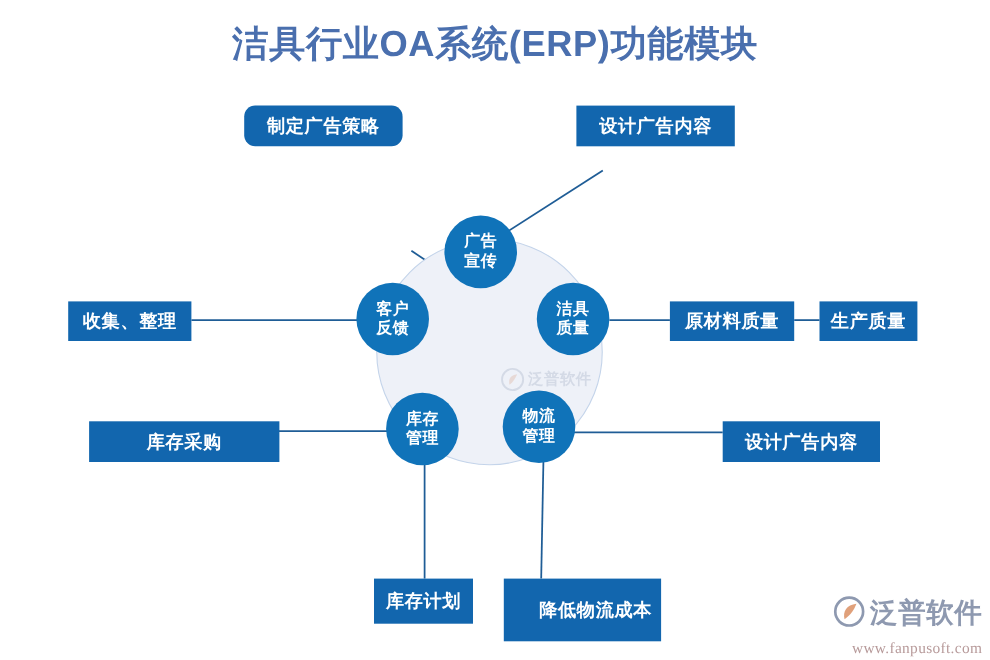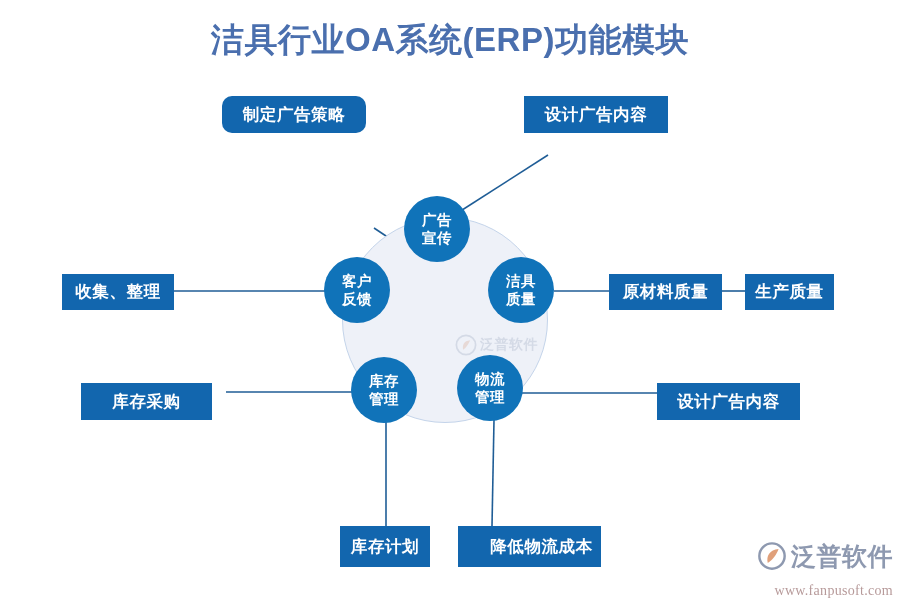--- a/index.html
+++ b/index.html
@@ -181,24 +181,24 @@
       <div class="node" style="left: 457px; top: 355px; width: 66px; height: 66px; background: rgb(16, 115, 185);">物流
 管理</div>
     </div>
 
   <div id="boxes-container">
       <div class="box" style="left: 222px; top: 96px; width: 144px; height: 37px; background: rgb(18, 102, 174); border-radius: 10px;">制定广告策略</div>
       <div class="box" style="left: 508px; top: 96px; width: 144px; height: 37px; background: rgb(18, 102, 174); margin-left: 16px;">设计广告内容</div>
       <div class="box" style="left: 62px; top: 274px; width: 112px; height: 36px; background: rgb(18, 102, 174);">收集、整理</div>
       <div class="box" style="left: 609px; top: 274px; width: 113px; height: 36px; background: rgb(18, 102, 174);">原材料质量</div>
       <div class="box" style="left: 745px; top: 274px; width: 89px; height: 36px; background: rgb(18, 102, 174);">生产质量</div>
-      <div class="box" style="left: 81px; top: 383px; width: 131px; height: 37px; background: rgb(18, 102, 174);">库存采购</div>
+      <div class="box" style="left: 81px; top: 383px; width: 173px; height: 37px; background: rgb(18, 102, 174);">库存采购</div>
       <div class="box" style="left: 657px; top: 383px; width: 143px; height: 37px; background: rgb(18, 102, 174);">设计广告内容</div>
       <div class="box" style="left: 340px; top: 526px; width: 90px; height: 41px; background: rgb(18, 102, 174);">库存计划</div>
-      <div class="box" style="left: 458px; top: 526px; width: 143px; height: 41px; background: rgb(18, 102, 174); padding-left: 24px;">降低物流成本</div>
+      <div class="box" style="left: 458px; top: 526px; width: 143px; height: 57px; background: rgb(18, 102, 174); padding-left: 24px;">降低物流成本</div>
     </div>
 
   <div id="center-watermark">
     <svg class="wm-mark" viewBox="0 0 32 32" xmlns="http://www.w3.org/2000/svg">
       <path d="M16 2 A14 14 0 1 0 16 30 A14 14 0 1 0 16 2 Z" fill="none" stroke="#9aa6bd" stroke-width="2.5"></path>
       <path d="M22 9 C13 10 10 16 12 23 C17 19 20 14 22 9 Z" fill="#d9a48a"></path>
     </svg>
     <span class="wm-text">泛普软件</span>
   </div>
 

